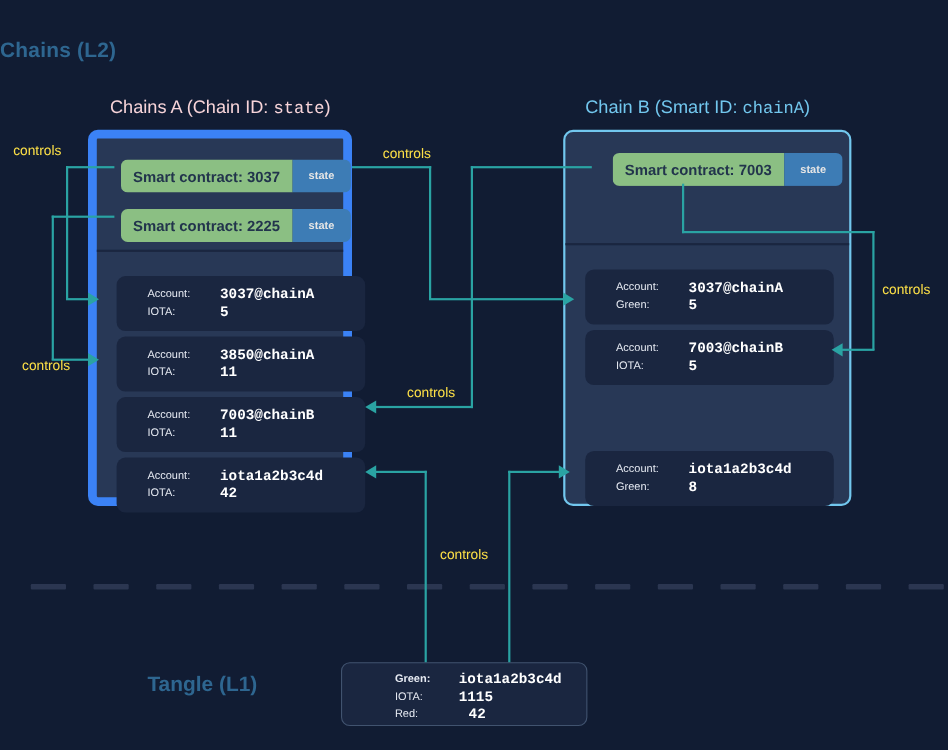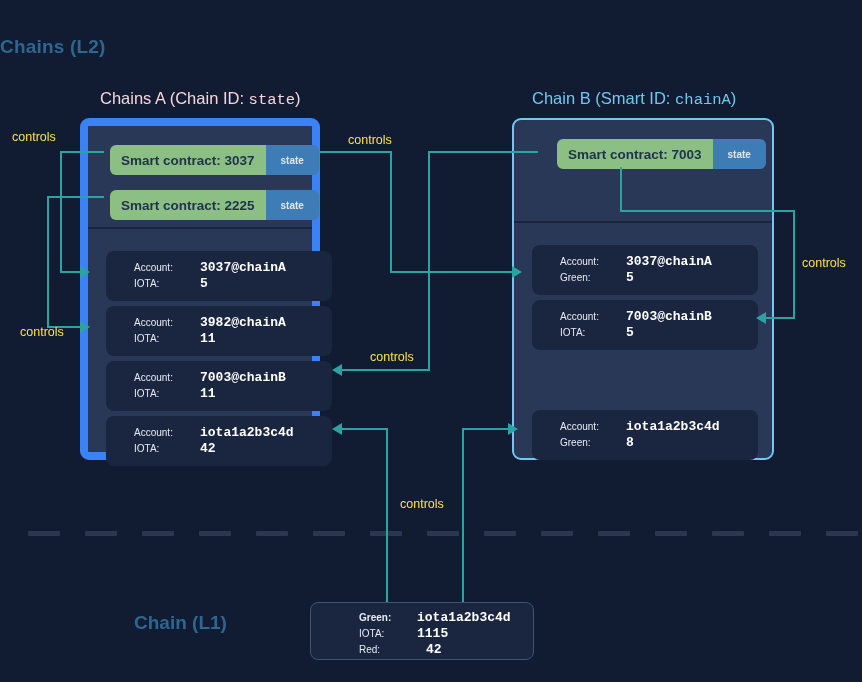--- a/index.html
+++ b/index.html
@@ -181,21 +181,21 @@
     font-size: 12.5px;
     white-space: nowrap;
   }
 </style>
 </head>
 <body>
 
 <div id="root">
 
   <div class="title-l2">Chains (L2)</div>
-  <div class="title-l1">Chain (L1)</div>
+  <div class="title-l1">Tangle (L1)</div>
 
   <div class="chain-title" id="chainA-title">
     <span>Chains A (Chain ID: </span><span class="mono">state</span><span>)</span>
   </div>
 
   <div class="chain-title" id="chainB-title">
     <span>Chain B (Smart ID: </span><span class="mono">chainA</span><span>)</span>
   </div>
 
   <div class="chain-box" id="chainA-box">
@@ -218,21 +218,21 @@
       </div>
       <div class="acct-row">
         <span class="acct-key">IOTA:</span>
         <span class="acct-val">5</span>
       </div>
     </div>
 
     <div class="account" style="left:18px; top:180px; width:226px;">
       <div class="acct-row">
         <span class="acct-key">Account:</span>
-        <span class="acct-val">3982@chainA</span>
+        <span class="acct-val">3850@chainA</span>
       </div>
       <div class="acct-row">
         <span class="acct-key">IOTA:</span>
         <span class="acct-val">11</span>
       </div>
     </div>
 
     <div class="account" style="left:18px; top:235px; width:226px;">
       <div class="acct-row">
         <span class="acct-key">Account:</span>

